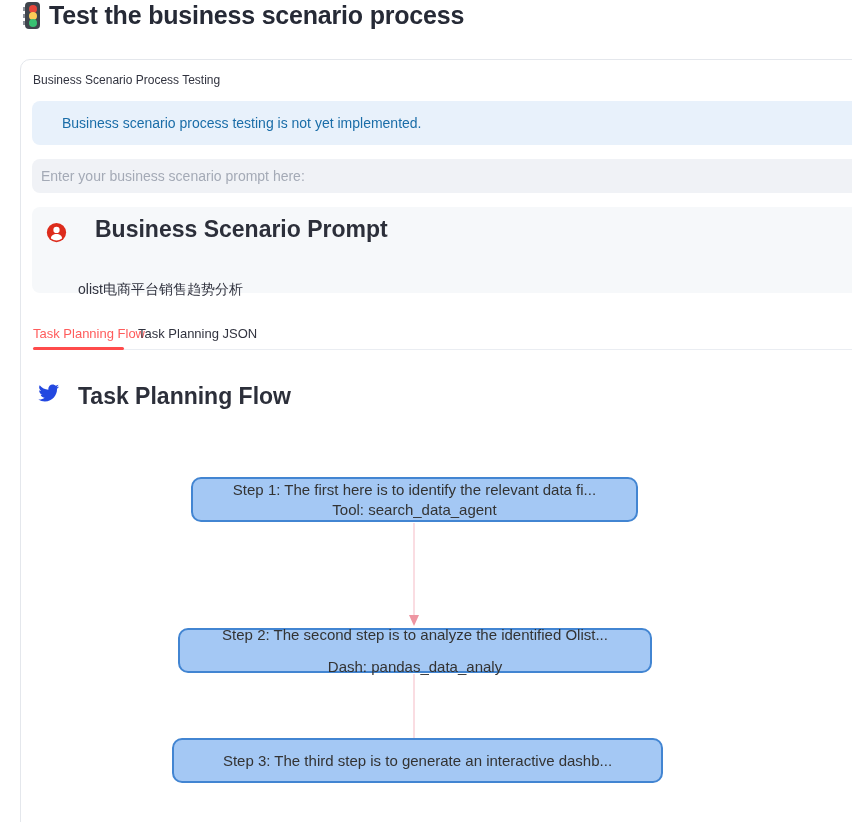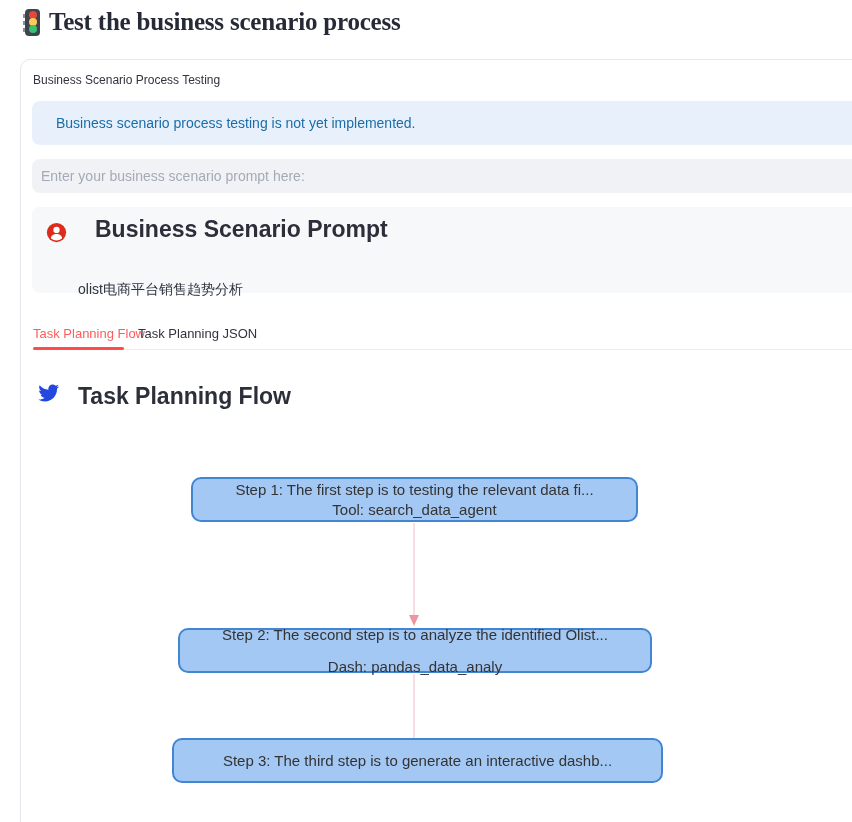--- a/index.html
+++ b/index.html
@@ -3,42 +3,42 @@
 <meta charset="utf-8">
 <style>
   html,body{margin:0;padding:0;}
   body{
     width:852px;height:822px;position:relative;overflow:hidden;
     background:#ffffff;
     font-family:"Liberation Sans","DejaVu Sans",sans-serif;
     color:#31333F;
   }
   
-  .page-header{position:absolute;left:25px;top:8px;display:flex;align-items:center;gap:9px;font-family:Liberation Serif, serif;}
+  .page-header{position:absolute;left:25px;top:1px;display:flex;align-items:center;gap:9px;}
   .traffic-light{width:15px;height:27px;background:#3f444c;border-radius:4px;position:relative;flex:0 0 auto;}
   .traffic-light::before{content:"";position:absolute;left:-2px;top:5px;width:2px;height:4px;background:#8a8f98;box-shadow:0 7px 0 #8a8f98,0 14px 0 #8a8f98;}
   .traffic-light .lamp{position:absolute;left:3.5px;width:8px;height:8px;border-radius:50%;}
   .lamp.red{top:2.5px;background:#e8453a;}
   .lamp.yellow{top:9.5px;background:#fdcb58;}
   .lamp.green{top:16.5px;background:#38c172;}
   .page-title{font-size:25px;font-weight:700;letter-spacing:-0.2px;color:#262a36;}
 
   
   .card{
     position:absolute;left:20px;top:59px;width:990px;height:1000px;
     border:1px solid #e4e7ec;border-radius:10px;background:#fff;
   }
   .card-label{position:absolute;left:12px;top:13px;font-size:12px;color:#31333F;}
 
   .info-alert{
     position:absolute;left:11px;top:41px;width:965px;height:44px;
     background:#e8f1fb;border-radius:8px;
     display:flex;align-items:center;
   }
-  .info-alert span{padding-left:24px;font-size:14px;color:#1a6da8;}
+  .info-alert span{padding-left:30px;font-size:14px;color:#1a6da8;}
 
   .prompt-input{
     position:absolute;left:11px;top:99px;width:965px;height:34px;
     background:#f0f2f6;border:none;border-radius:8px;outline:none;
     padding:0 0 0 9px;font-size:14px;color:#31333F;box-sizing:border-box;
     font-family:"Liberation Sans","DejaVu Sans",sans-serif;
   }
   .prompt-input::placeholder{color:#a4aab6;opacity:1;}
 
   
@@ -115,21 +115,21 @@
   <div class="tab-underline"></div>
 
   <svg class="flow-heading-icon" viewBox="0 0 24 24">
     <path fill="#2348e0" d="M23.6 4.9c-.8.4-1.7.6-2.7.7 1-.6 1.7-1.5 2-2.6-.9.5-1.9.9-3 1.1-.8-.9-2-1.5-3.4-1.5-2.6 0-4.7 2.1-4.7 4.7 0 .4 0 .7.1 1.1C8.1 8.2 4.7 6.4 2.4 3.5c-.4.7-.6 1.5-.6 2.3 0 1.6.8 3 2.1 3.9-.8 0-1.5-.2-2.1-.6v.1c0 2.3 1.6 4.1 3.7 4.6-.4.1-.8.2-1.2.2-.3 0-.6 0-.9-.1.6 1.9 2.3 3.2 4.4 3.2-1.6 1.3-3.6 2-5.8 2H.9c2.1 1.3 4.5 2.1 7.1 2.1 8.6 0 13.3-7.1 13.3-13.3v-.6c.9-.6 1.7-1.4 2.3-2.4z"></path>
   </svg>
   <div class="flow-heading">Task Planning Flow</div>
 
 </div>
 
 <div class="flow-node node-1">
-  <div>Step 1: The first step is to testing the relevant data fi...</div>
+  <div>Step 1: The first here is to identify the relevant data fi...</div>
   <div>Tool: search_data_agent</div>
 </div>
 <div class="edge-line e1"></div>
 <div class="edge-head e1"></div>
 
 <div class="flow-node node-2">
   <div>Step 2: The second step is to analyze the identified Olist...</div>
   <div>Dash: pandas_data_analy</div>
 </div>
 <div class="edge-line e2"></div>

